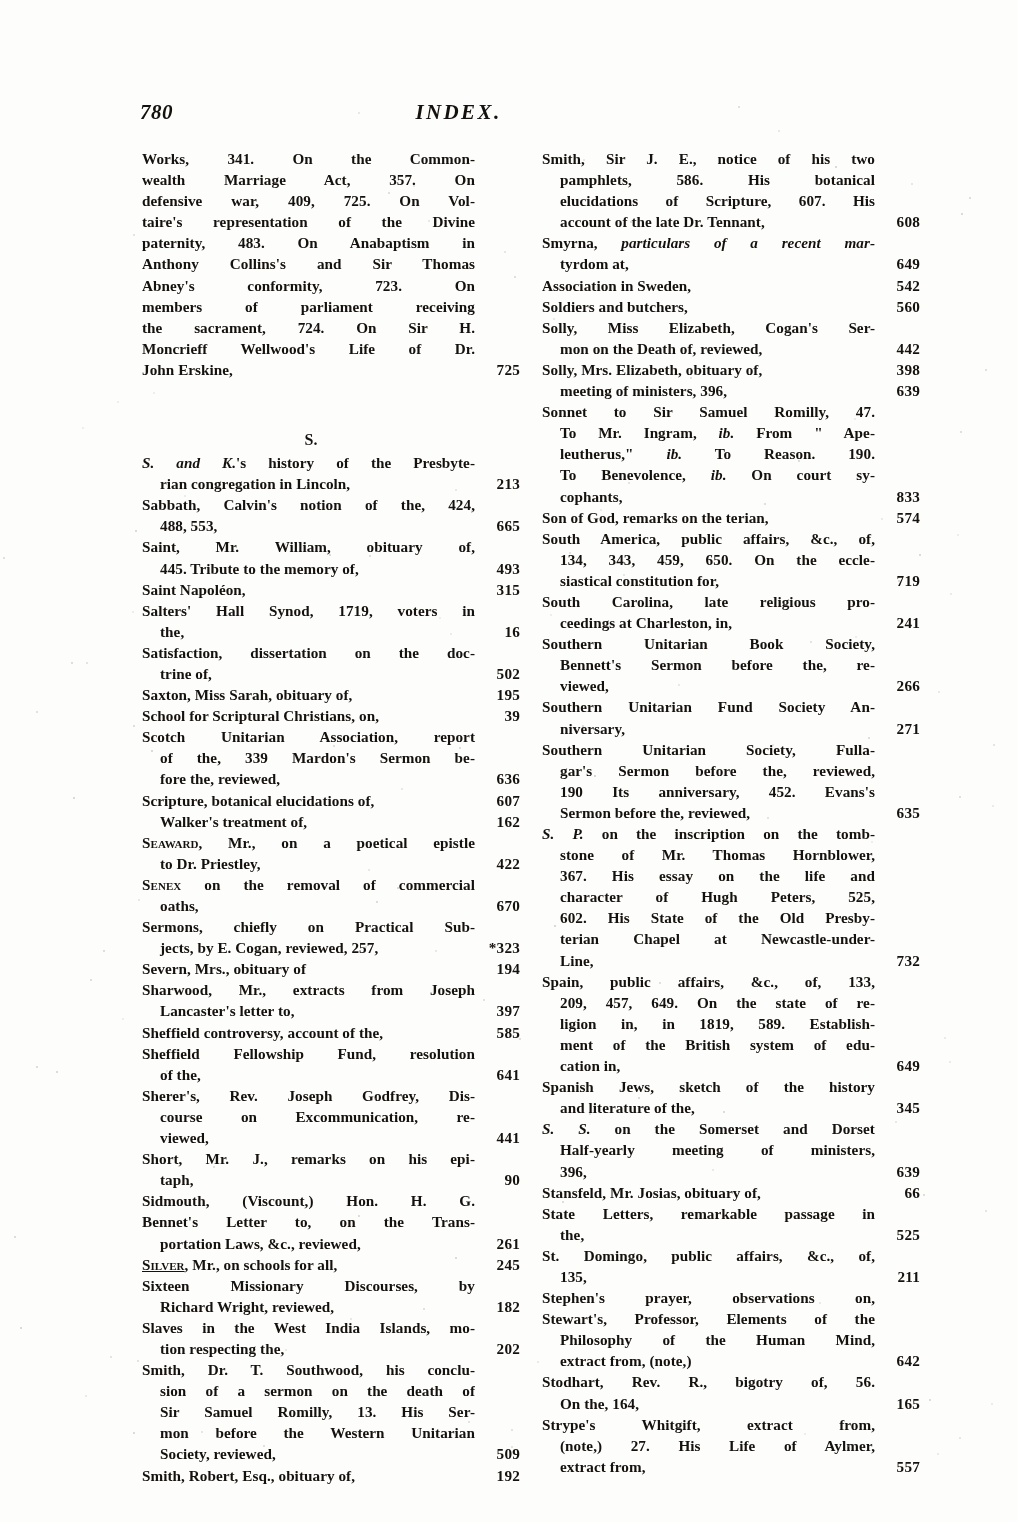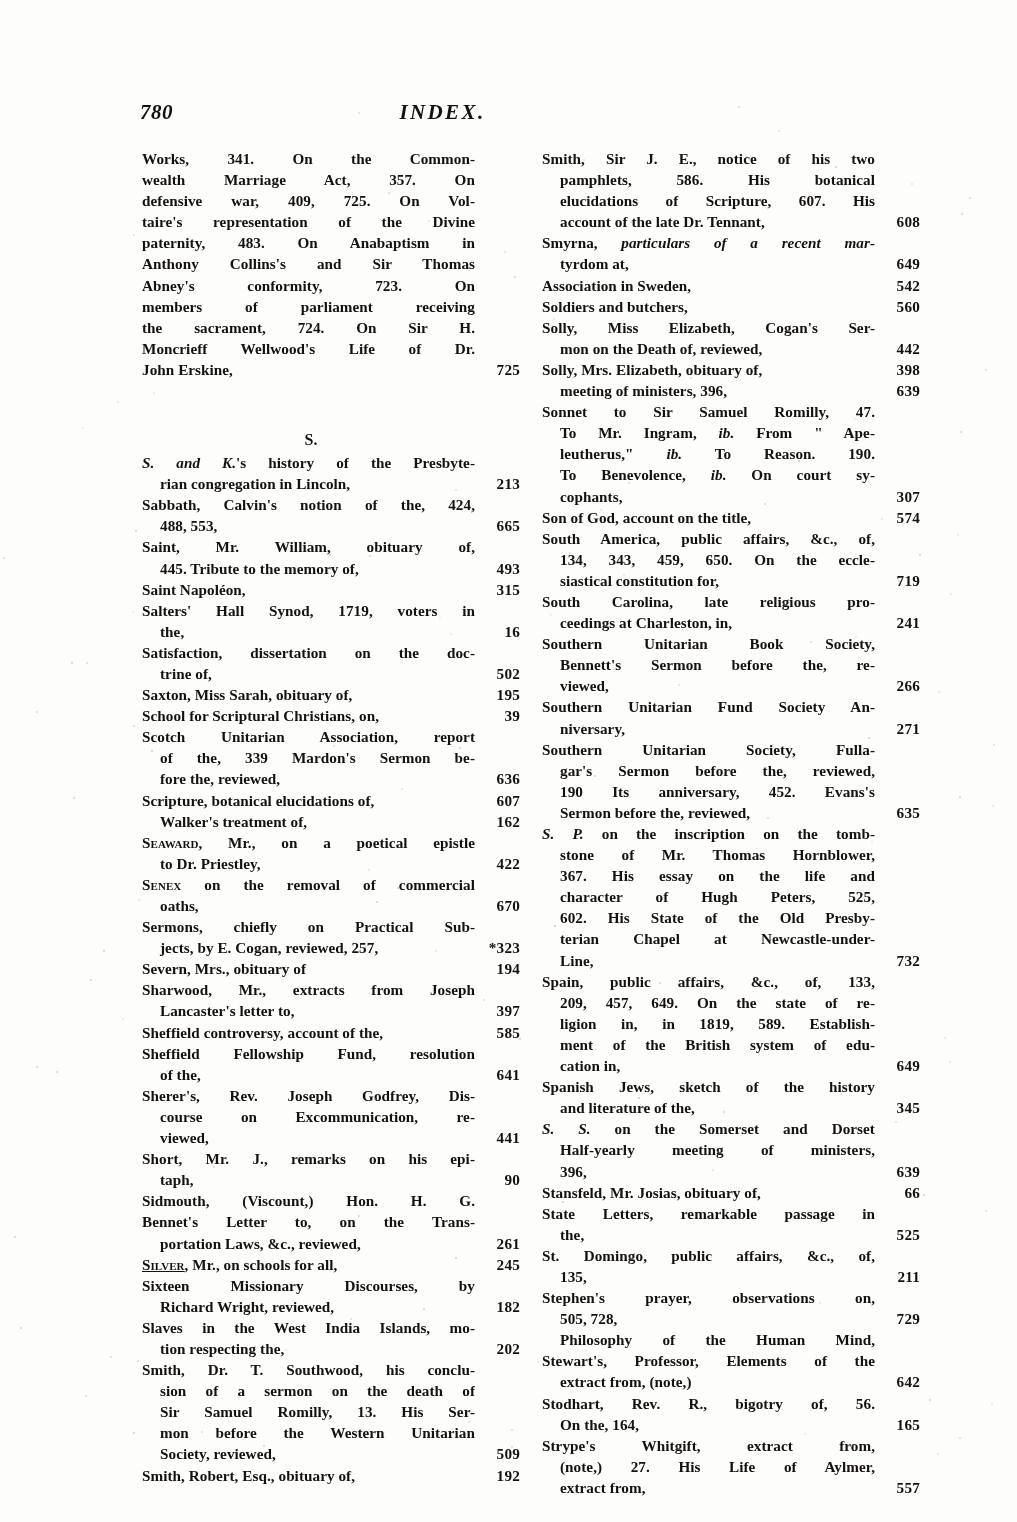--- a/index.html
+++ b/index.html
@@ -35,21 +35,21 @@
   .folio {
     position: absolute;
     left: 140px;
     top: 0;
     font-size: 21px;
     font-weight: 700;
     letter-spacing: 0.5px;
   }
   .running-title {
     position: absolute;
-    left: 0;
+    left: 16px;
     top: 0;
     width: 845px;
     text-align: center;
     font-size: 21px;
     font-weight: 700;
     letter-spacing: 2.4px;
     padding-left: 40px;
     box-sizing: border-box;
   }
 
@@ -371,24 +371,24 @@
           </div>
           <div class="ln just ind">
             <span class="txt">To Mr. Ingram, <i>ib.</i> From " Ape-</span>
           </div>
           <div class="ln just ind">
             <span class="txt">leutherus," <i>ib.</i> To Reason. 190.</span>
           </div>
           <div class="ln just ind">
             <span class="txt">To Benevolence, <i>ib.</i> On court sy-</span>
           </div>
-          <div class="ln ind"><span class="txt">cophants,</span><span class="pg">307</span></div>
-        </div>
-        <div class="entry">
-          <div class="ln"><span class="txt">Son of God, account on the title,</span><span class="pg">574</span></div>
+          <div class="ln ind"><span class="txt">cophants,</span><span class="pg">833</span></div>
+        </div>
+        <div class="entry">
+          <div class="ln"><span class="txt">Son of God, remarks on the terian,</span><span class="pg">574</span></div>
         </div>
         <div class="entry">
           <div class="ln just">
             <span class="txt">South America, public affairs, &amp;c., of,</span>
           </div>
           <div class="ln just ind">
             <span class="txt">134, 343, 459, 650. On the eccle-</span>
           </div>
           <div class="ln ind"><span class="txt">siastical constitution for,</span><span class="pg">719</span></div>
         </div>
@@ -488,28 +488,27 @@
         <div class="entry">
           <div class="ln just">
             <span class="txt">St. Domingo, public affairs, &amp;c., of,</span>
           </div>
           <div class="ln ind"><span class="txt">135,</span><span class="pg">211</span></div>
         </div>
         <div class="entry">
           <div class="ln just">
             <span class="txt">Stephen's prayer, observations on,</span>
           </div>
-          <div class="ln ind"><span class="txt">505, 728,</span><span class="pg">729</span></div>
-        </div>
-        <div class="entry">
+        </div>
+        <div class="entry">
+          <div class="ln just">
+            <span class="txt">Stewart's, Professor, Elements of the</span>
+          </div>
           <div class="ln just ind">
             <span class="txt">Philosophy of the Human Mind,</span>
-          </div>
-          <div class="ln just">
-            <span class="txt">Stewart's, Professor, Elements of the</span>
           </div>
           <div class="ln ind"><span class="txt">extract from, (note,)</span><span class="pg">642</span></div>
         </div>
         <div class="entry">
           <div class="ln just">
             <span class="txt">Stodhart, Rev. R., bigotry of, 56.</span>
           </div>
           <div class="ln ind"><span class="txt">On the, 164,</span><span class="pg">165</span></div>
         </div>
         <div class="entry">

